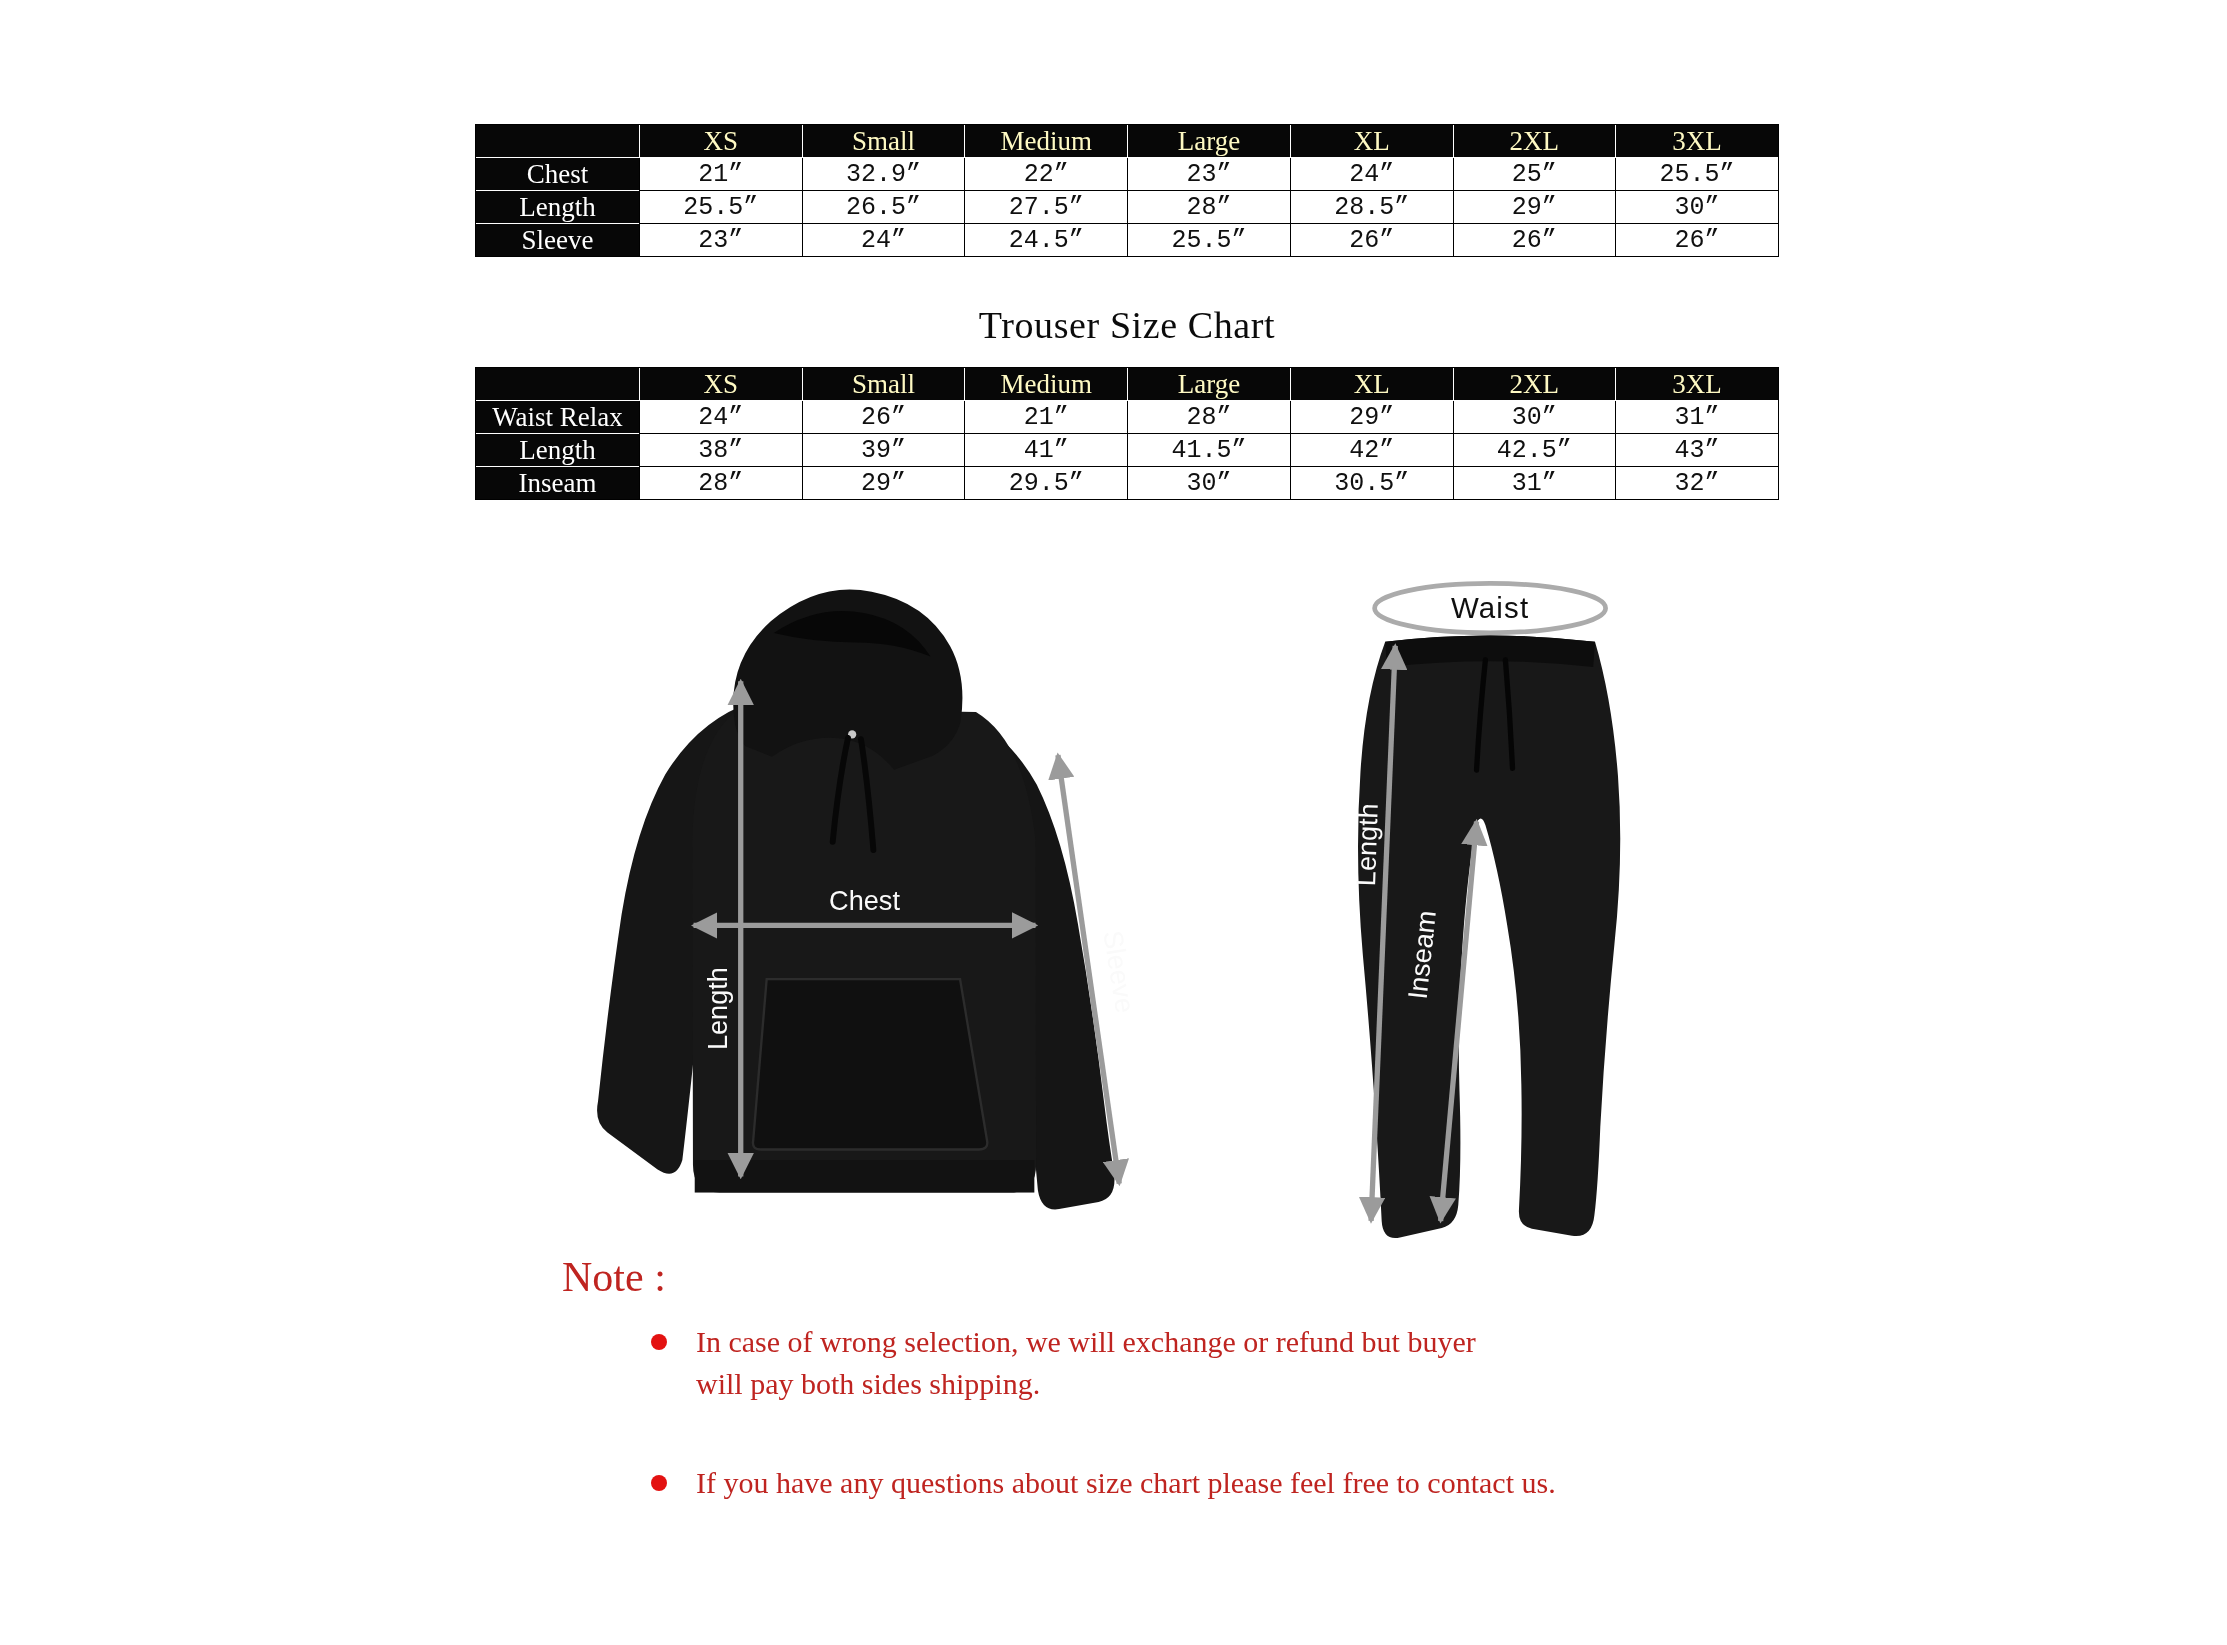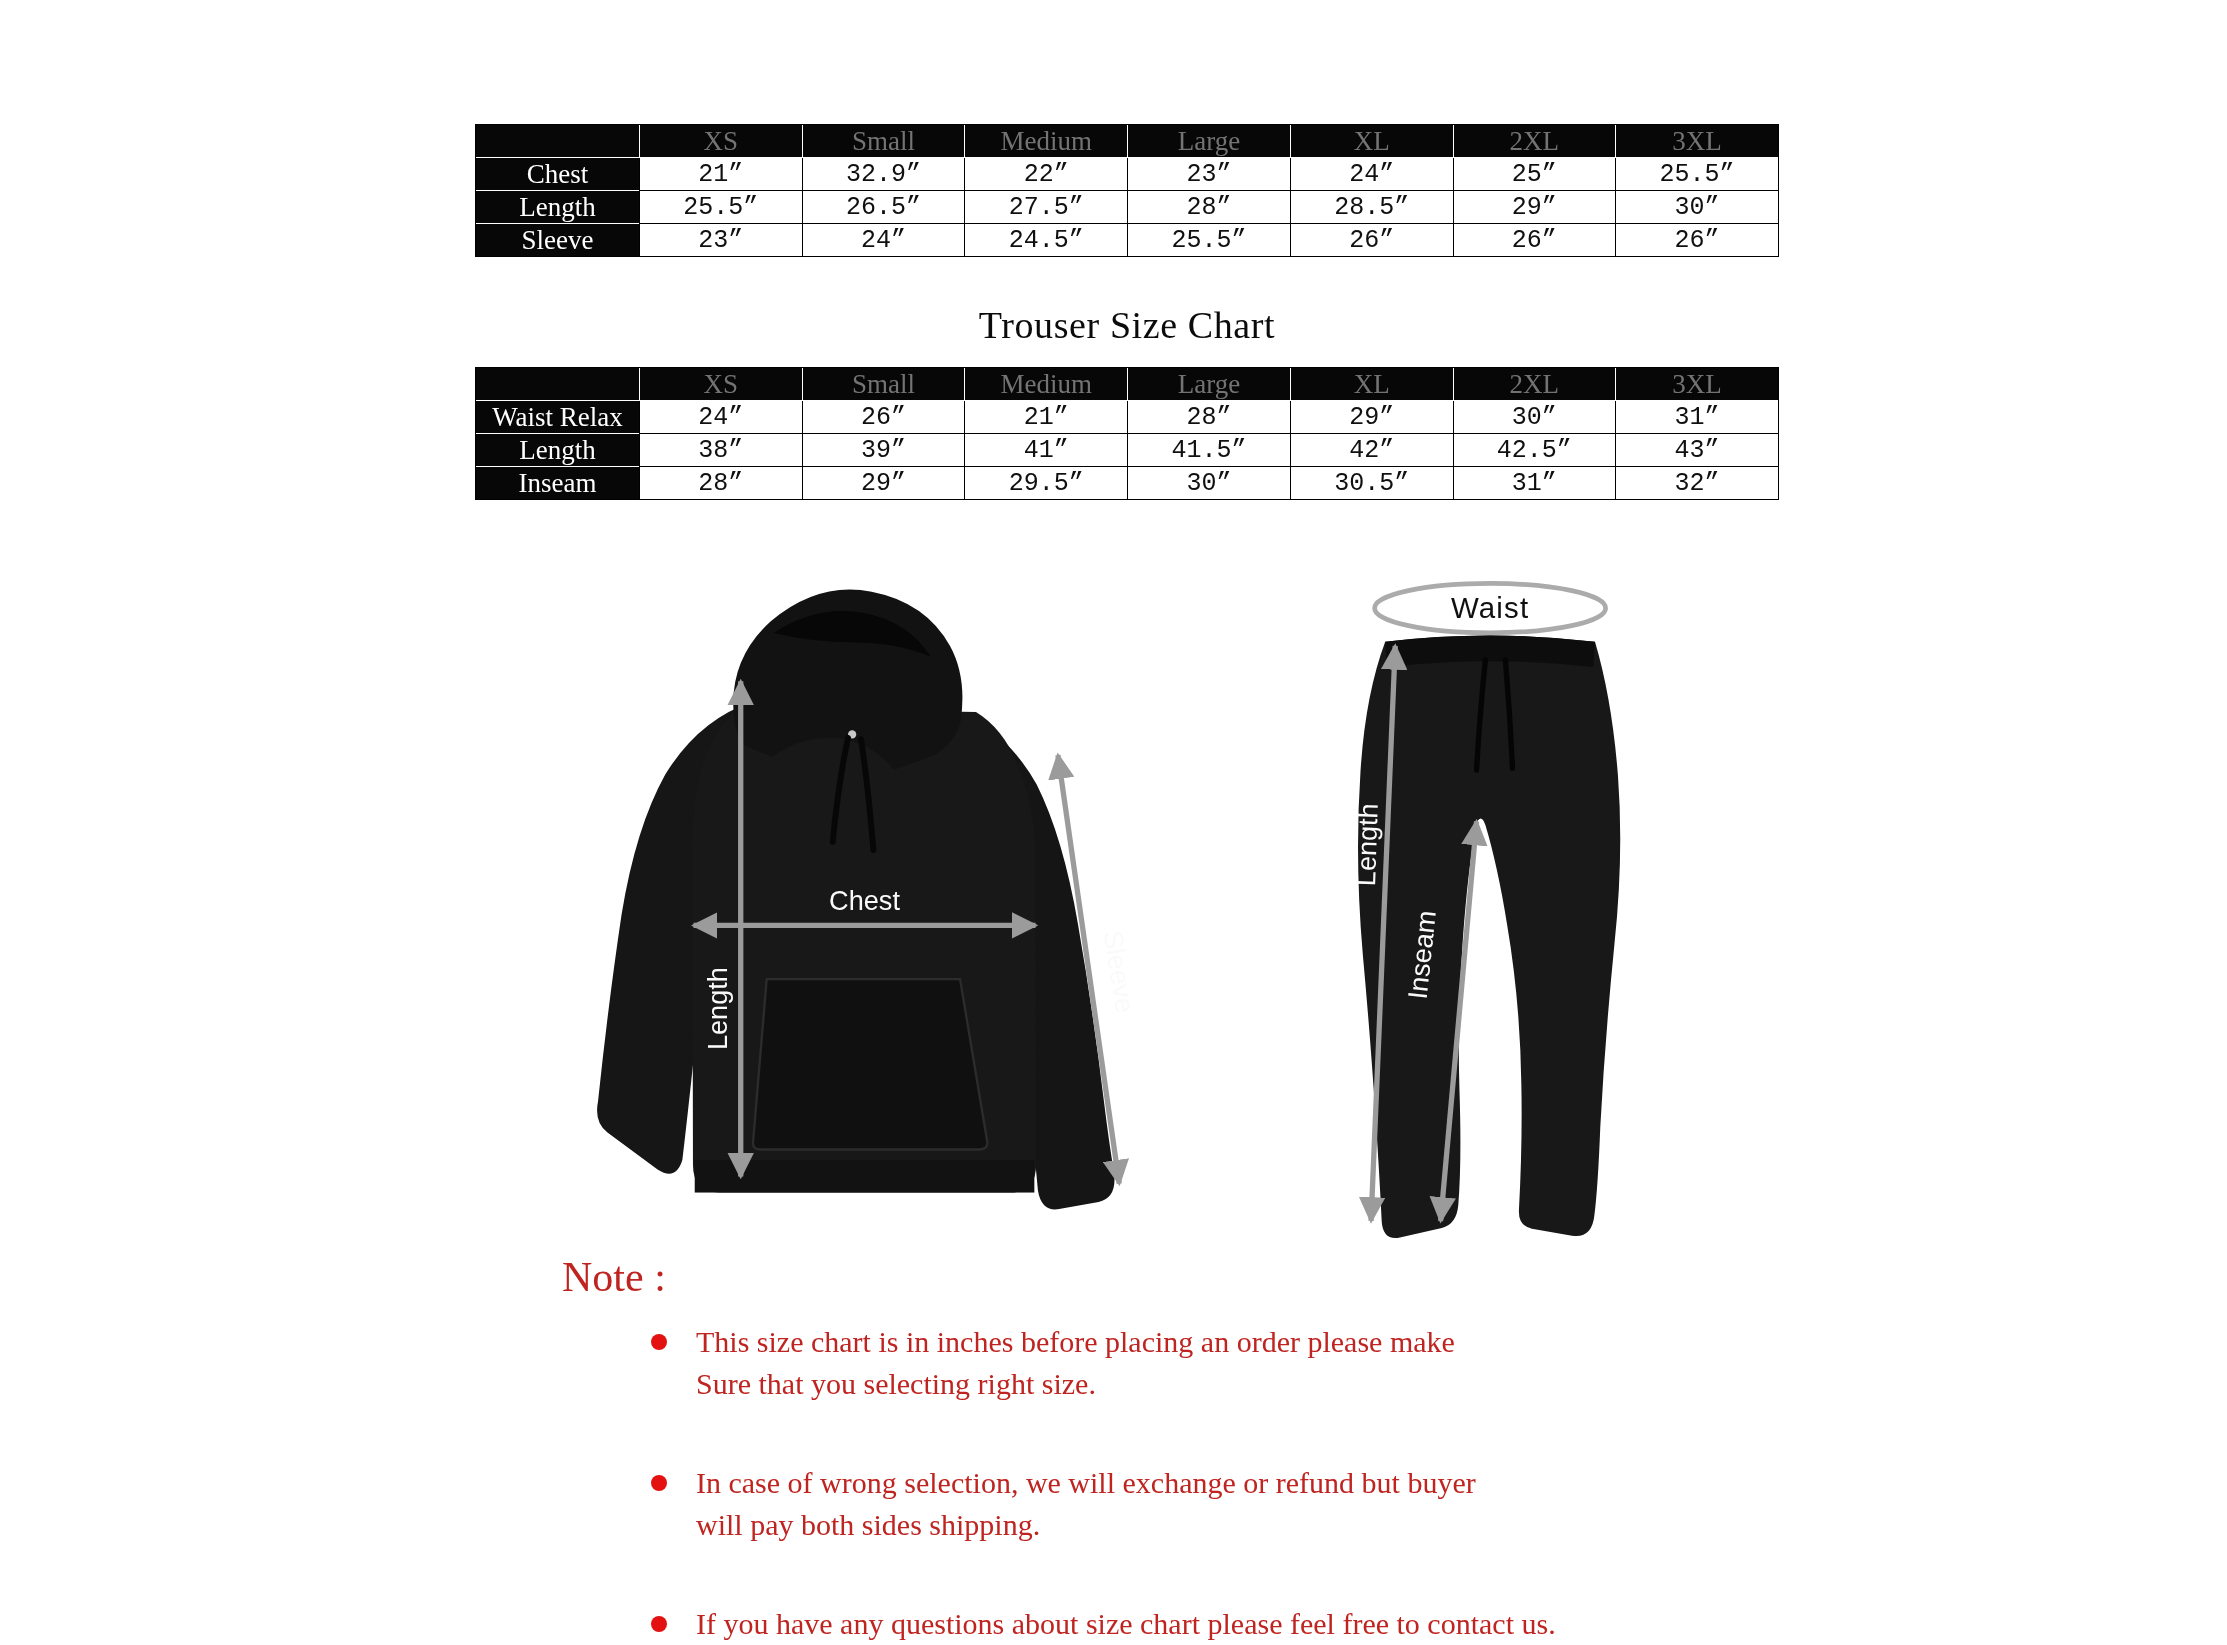--- a/index.html
+++ b/index.html
@@ -23,21 +23,21 @@
     border:1.8px solid #000;
   }
   #hoodie-table  { top:124px; }
   #trouser-table { top:367px; }
   table.size col.label-col { width:163px; }
   table.size th, table.size td {
     height:32px; padding:0; text-align:center; vertical-align:middle;
     overflow:hidden; white-space:nowrap;
   }
   table.size thead th {
-    background:var(--table-black,#070707); color:#737373;
+    background:var(--table-black,#070707); color:#fef9c3;
     font-size:27px; font-weight:400;
     border-left:1.8px solid #fff; border-bottom:1.8px solid #fff;
   }
   table.size thead th:first-child { border-left:none; }
   table.size tbody th {
     background:var(--table-black,#070707); color:#fff;
     font-size:27px; font-weight:400;
     border-bottom:1.8px solid #fff;
   }
   table.size tbody tr:last-child th { border-bottom:none; }
@@ -263,21 +263,19 @@
 
     <line class="measure-line" x1="109" y1="114" x2="68" y2="1090" marker-start="url(#arrT)" marker-end="url(#arrT)"></line>
     <line class="measure-line" x1="247" y1="412" x2="186" y2="1090" marker-start="url(#arrT)" marker-end="url(#arrT)"></line>
 
     <text class="measure-label" text-anchor="middle" x="77" y="452" transform="rotate(-88 77 452)">Length</text>
     <text class="measure-label" text-anchor="middle" x="170" y="640" transform="rotate(-84 170 640)">Inseam</text>
   </svg>
 
   <div class="note-heading">Note :</div>
   <ol class="notes">
-      <li>This size chart is in inches before placing an order please make
-Sure that you selecting right size.</li>
       <li>In case of wrong selection, we will exchange or refund but buyer
 will pay both sides shipping.</li>
       <li>If you have any questions about size chart please feel free to contact us.</li>
     </ol>
 
 </div>
 
 
 </body></html>

